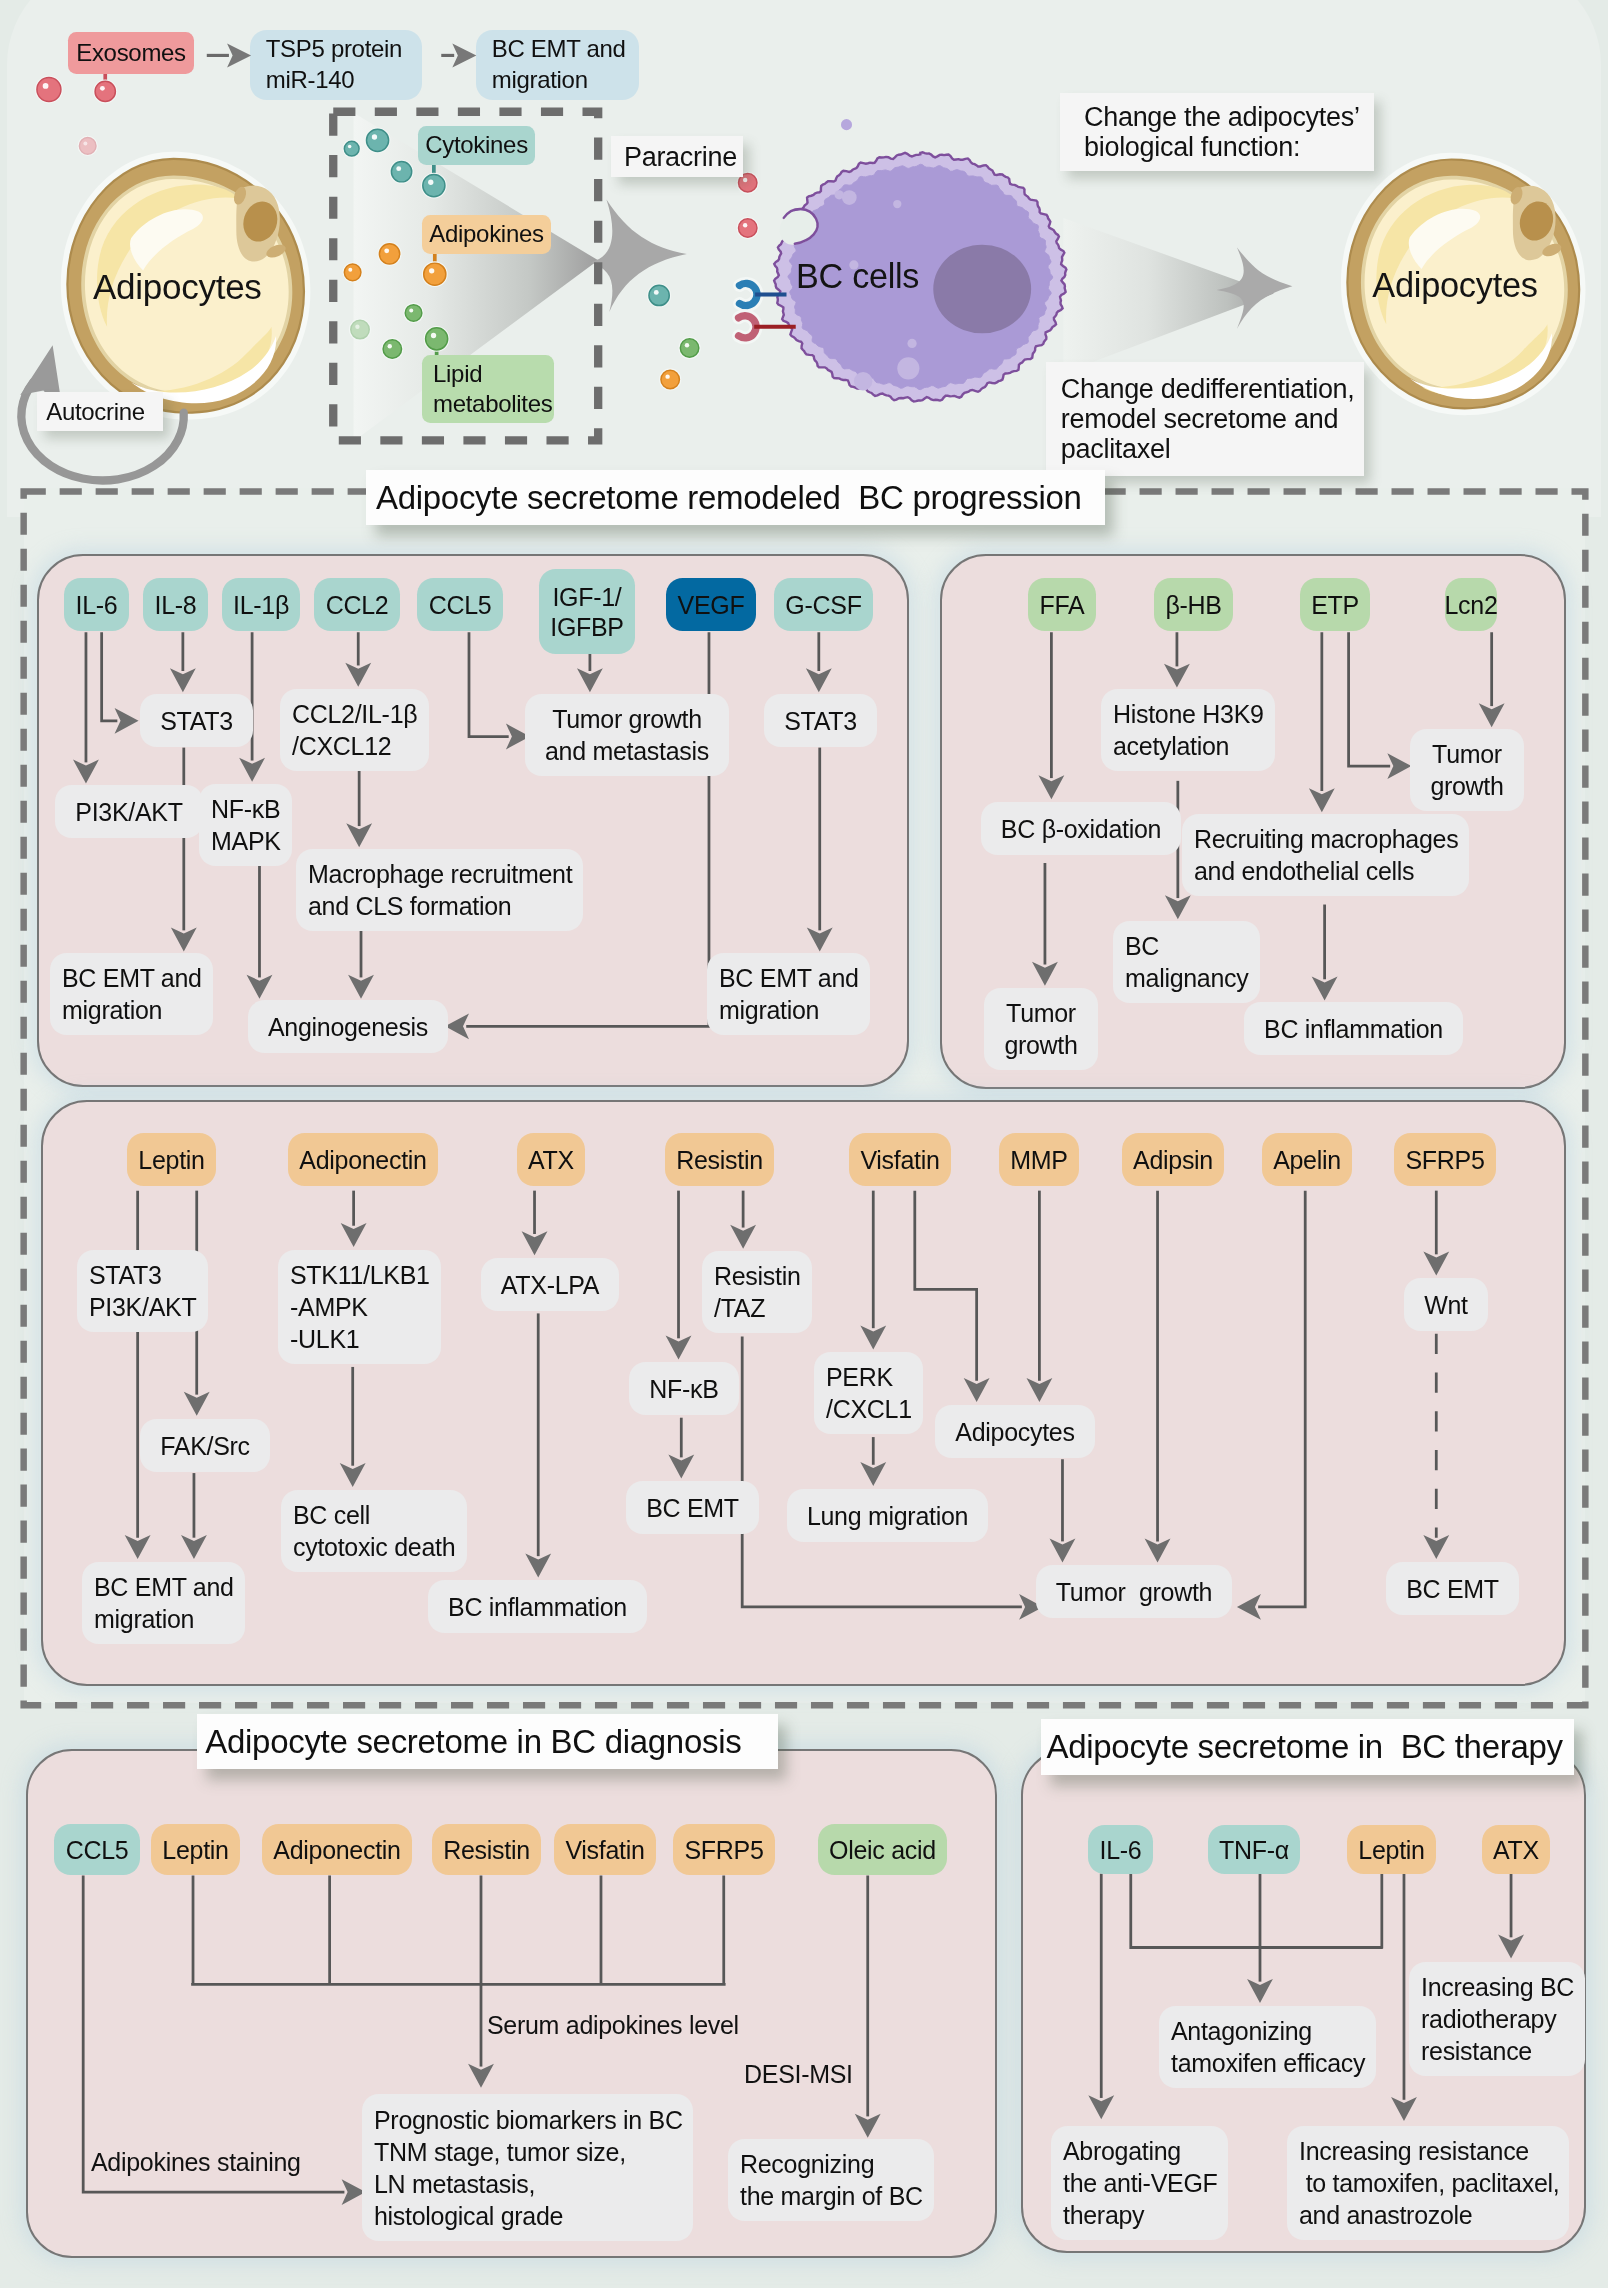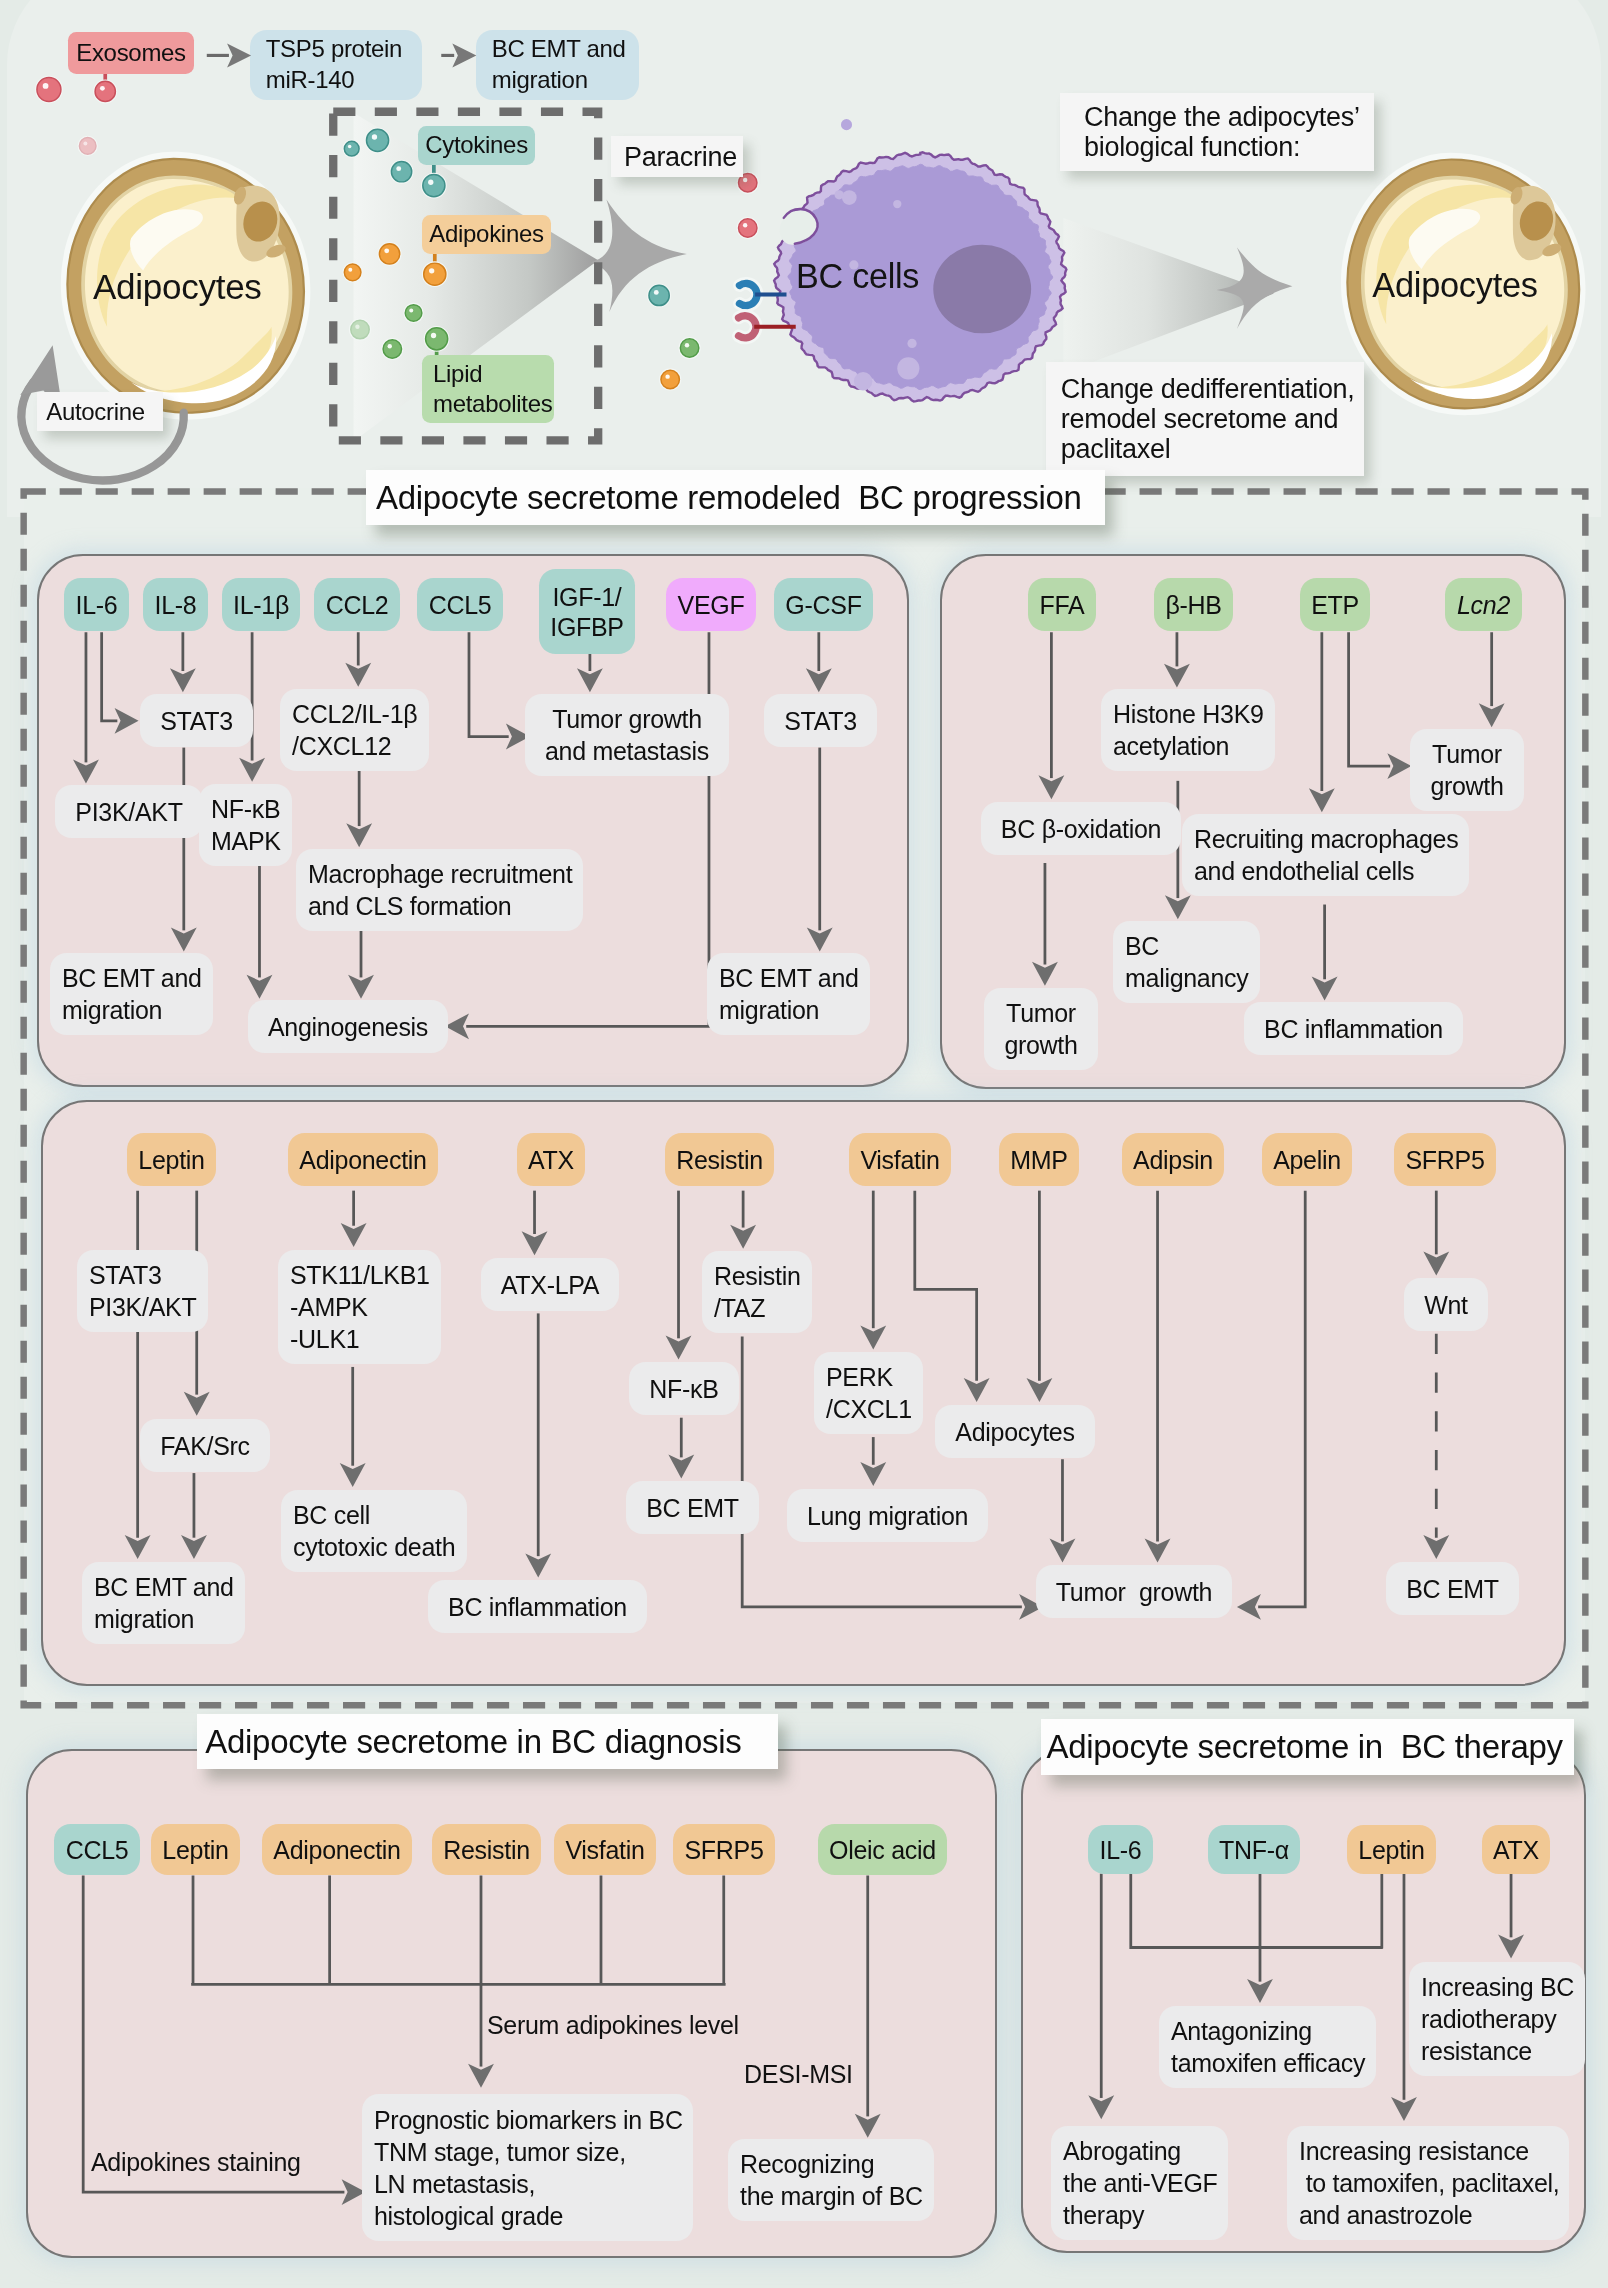--- a/index.html
+++ b/index.html
@@ -146,42 +146,42 @@
       <path d="M 1637 2030 L 1637 2099" fill="none" stroke="#575757" stroke-width="3.0" stroke-linecap="butt" stroke-linejoin="miter"></path>
       <path d="M 1637 2122 L 1623 2096 L 1637 2102.5 L 1651 2096 Z" fill="#6e6e6e" stroke="none"></path>
     </svg>
     <div class="pill" style="left: 64px; top: 578px; width: 65px; height: 53px; background: rgb(169, 213, 206);"><span>IL-6</span></div>
     <div class="pill" style="left: 143px; top: 578px; width: 65px; height: 53px; background: rgb(169, 213, 206);"><span>IL-8</span></div>
     <div class="pill" style="left: 222px; top: 578px; width: 78px; height: 53px; background: rgb(169, 213, 206);"><span>IL-1β</span></div>
     <div class="pill" style="left: 314px; top: 578px; width: 86px; height: 53px; background: rgb(169, 213, 206);"><span>CCL2</span></div>
     <div class="pill" style="left: 417px; top: 578px; width: 86px; height: 53px; background: rgb(169, 213, 206);"><span>CCL5</span></div>
     <div class="pill" style="left: 539px; top: 569px; width: 96px; height: 85px; background: rgb(169, 213, 206);"><span>IGF-1/
 IGFBP</span></div>
-    <div class="pill" style="left: 666px; top: 578px; width: 90px; height: 53px; background: #f0abfc;"><span>VEGF</span></div>
+    <div class="pill" style="left: 666px; top: 578px; width: 90px; height: 53px; background: #0369a1;"><span>VEGF</span></div>
     <div class="pill" style="left: 774px; top: 578px; width: 99px; height: 53px; background: rgb(169, 213, 206);"><span>G-CSF</span></div>
     <div class="gnode" style="left: 140px; top: 694px; width: 113px; height: 53px;"><span>STAT3</span></div>
     <div class="gnode lft" style="left: 280px; top: 689px; width: 149px; height: 82px;"><span>CCL2/IL-1β
 /CXCL12</span></div>
     <div class="gnode" style="left: 525px; top: 694px; width: 204px; height: 82px;"><span>Tumor growth
 and metastasis</span></div>
     <div class="gnode" style="left: 764px; top: 694px; width: 113px; height: 53px;"><span>STAT3</span></div>
     <div class="gnode" style="left: 55px; top: 785px; width: 148px; height: 53px;"><span>PI3K/AKT</span></div>
     <div class="gnode lft" style="left: 199px; top: 784px; width: 93px; height: 82px;"><span>NF-κB
 MAPK</span></div>
     <div class="gnode lft" style="left: 296px; top: 849px; width: 287px; height: 82px;"><span>Macrophage recruitment
 and CLS formation</span></div>
     <div class="gnode lft" style="left: 50px; top: 953px; width: 163px; height: 82px;"><span>BC EMT and
 migration</span></div>
     <div class="gnode" style="left: 248px; top: 1000px; width: 200px; height: 53px;"><span>Anginogenesis</span></div>
     <div class="gnode lft" style="left: 707px; top: 953px; width: 163px; height: 82px;"><span>BC EMT and
 migration</span></div>
     <div class="pill" style="left: 1028px; top: 578px; width: 68px; height: 53px; background: rgb(183, 217, 171);"><span>FFA</span></div>
     <div class="pill" style="left: 1154px; top: 578px; width: 79px; height: 53px; background: rgb(183, 217, 171);"><span>β-HB</span></div>
     <div class="pill" style="left: 1300px; top: 578px; width: 70px; height: 53px; background: rgb(183, 217, 171);"><span>ETP</span></div>
-    <div class="pill" style="left: 1445px; top: 578px; width: 77px; height: 53px; background: rgb(183, 217, 171); font-style: italic;"><span>Lcn2</span></div>
+    <div class="pill" style="left: 1445px; top: 578px; width: 52px; height: 53px; background: rgb(183, 217, 171);"><span>Lcn2</span></div>
     <div class="gnode lft" style="left: 1101px; top: 689px; width: 174px; height: 82px;"><span>Histone H3K9
 acetylation</span></div>
     <div class="gnode" style="left: 1410px; top: 729px; width: 114px; height: 82px;"><span>Tumor
 growth</span></div>
     <div class="gnode" style="left: 981px; top: 802px; width: 200px; height: 53px; text-align: right;"><span>BC β-oxidation</span></div>
     <div class="gnode lft" style="left: 1182px; top: 814px; width: 287px; height: 82px;"><span>Recruiting macrophages
 and endothelial cells</span></div>
     <div class="gnode lft" style="left: 1113px; top: 921px; width: 147px; height: 82px;"><span>BC
 malignancy</span></div>
     <div class="gnode" style="left: 984px; top: 988px; width: 114px; height: 82px;"><span>Tumor

